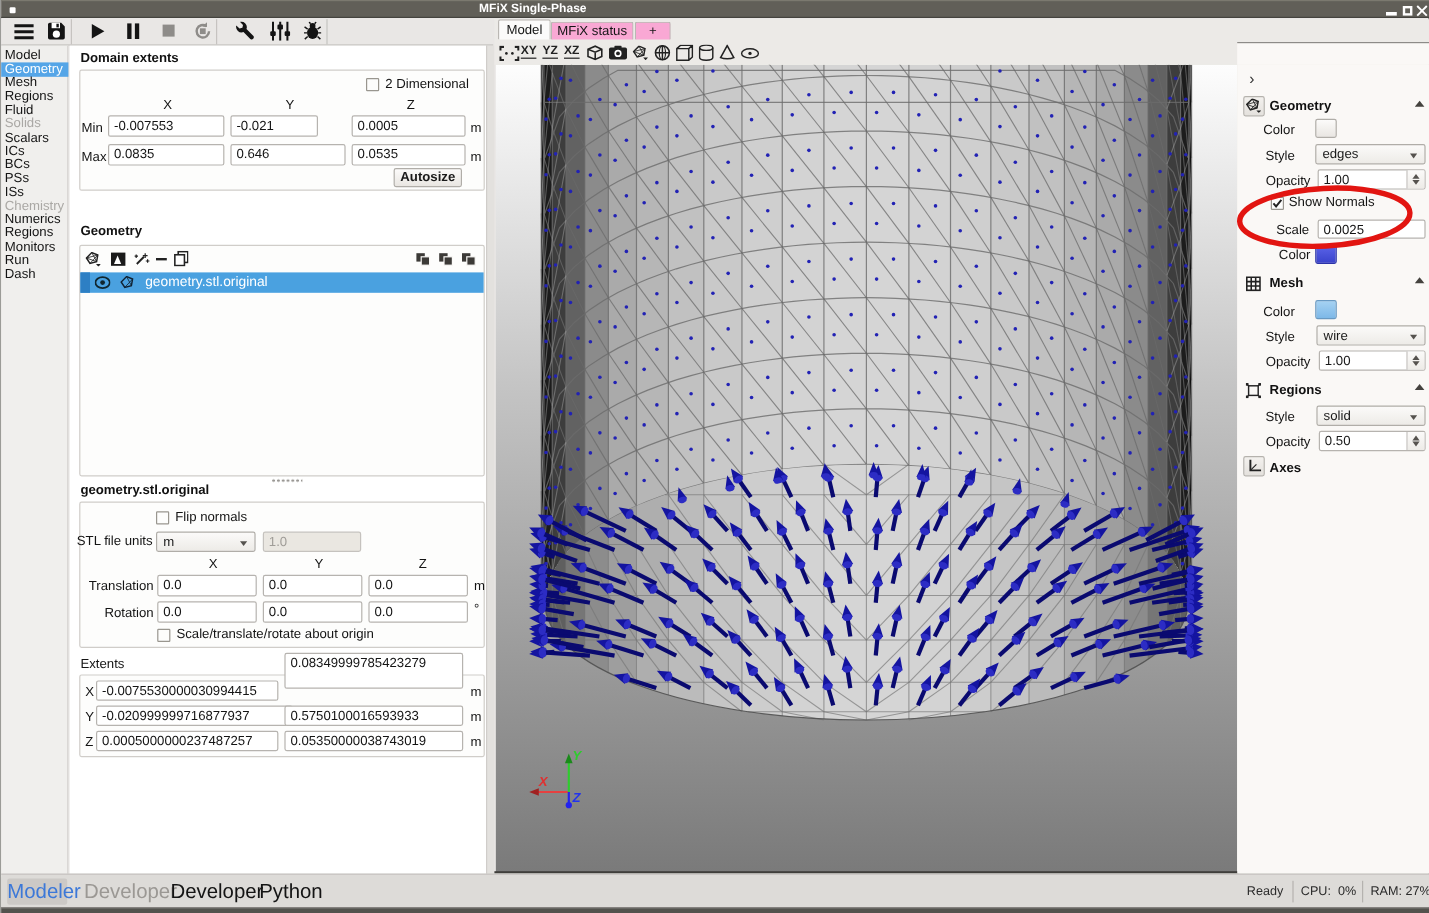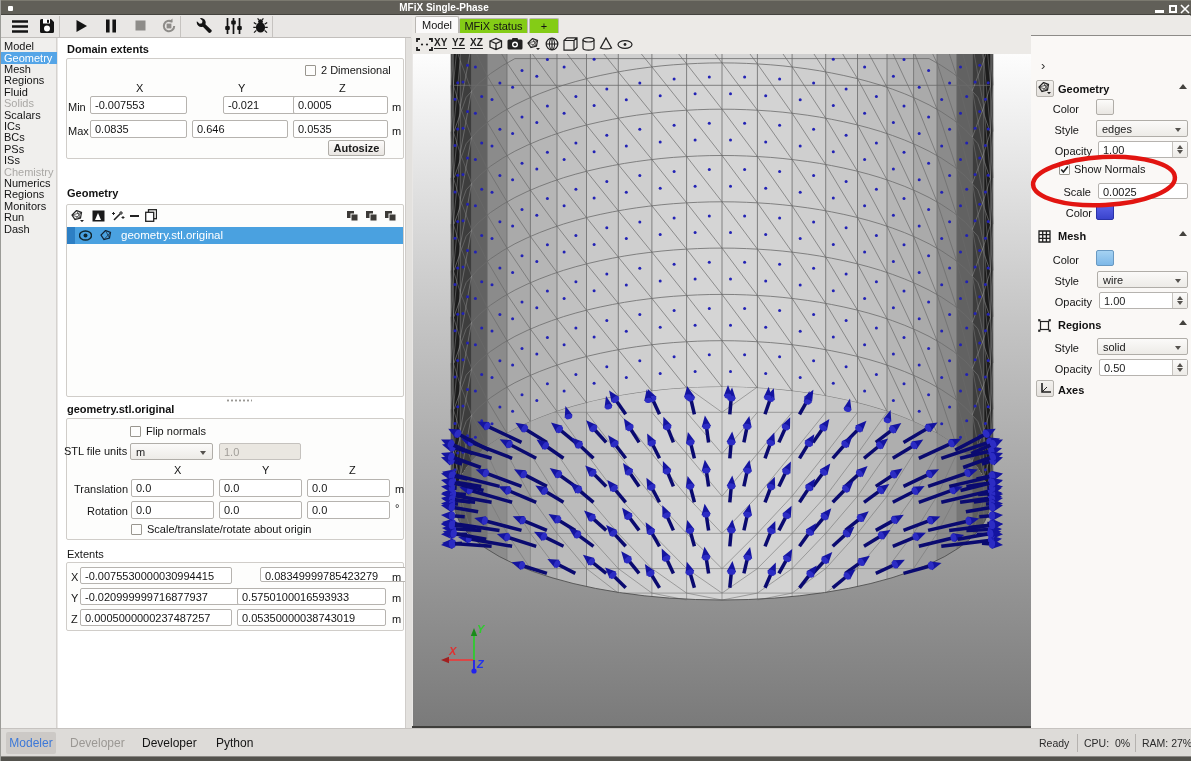--- a/index.html
+++ b/index.html
@@ -27,30 +27,30 @@
 .combo{position:absolute;background:linear-gradient(#fbfaf9,#edebe7);border:1px solid #b0ada8;border-radius:2px;padding-left:5px;font-size:11px;}
 .combo .ar{position:absolute;right:6px;top:45%;width:0;height:0;border-left:3.5px solid transparent;border-right:3.5px solid transparent;border-top:4px solid #55524e;}
 .spin{position:absolute;background:#fff;border:1px solid #b6b3af;border-radius:2px;font-size:11px;padding-left:4px;}
 .spin .sa{position:absolute;right:0;top:0;bottom:0;width:15px;border-left:1px solid #c5c2be;background:linear-gradient(#fbfaf9,#edebe7);}
 .spin .up{position:absolute;right:4.5px;top:3px;width:0;height:0;border-left:3px solid transparent;border-right:3px solid transparent;border-bottom:4px solid #55524e;}
 .spin .dn{position:absolute;right:4.5px;bottom:3px;width:0;height:0;border-left:3px solid transparent;border-right:3px solid transparent;border-top:4px solid #55524e;}
 
 #tabzone{left:411px;top:16px;width:780px;height:38px;background:#eceae7;}
 .tab{position:absolute;top:0;height:17px;line-height:17px;text-align:center;font-size:11px;color:#141414;}
 .tab.act{background:#fbfafa;border:1px solid #bab7b3;border-bottom:none;border-radius:2px 2px 0 0;}
-.tab.inact{background:#84cc16;border:1px solid #bab7b3;border-bottom:none;border-radius:2px 2px 0 0;top:2px;height:15px;line-height:15px;}
+.tab.inact{background:#f9a8d4;border:1px solid #bab7b3;border-bottom:none;border-radius:2px 2px 0 0;top:2px;height:15px;line-height:15px;}
 
 #rpanel{left:1030px;top:54px;width:161px;height:674px;background:#faf8f6;}
 #rpanel .sh{position:absolute;font-weight:bold;font-size:11px;color:#111;}
 #rpanel .rl{position:absolute;font-size:11px;color:#141414;text-align:right;white-space:nowrap;}
 #rpanel .caret{position:absolute;width:0;height:0;border-left:4px solid transparent;border-right:4px solid transparent;border-bottom:5px solid #44423e;}
 .icbtn{position:absolute;width:18px;height:17px;background:linear-gradient(#f3f1ee,#e4e1dd);border:1px solid #b5b2ad;border-radius:2px;}
 
 #statusbar{left:0;top:728px;width:1191px;height:28px;background:#dddbd8;border-top:1px solid #c6c3c0;}
-#statusbar .mtab{position:absolute;top:3px;height:22px;line-height:22px;font-size:12px;white-space:nowrap;}
+#statusbar .mtab{position:absolute;top:3px;height:22px;line-height:22px;font-size:17px;white-space:nowrap;}
 .vsep{position:absolute;top:5px;width:1px;height:18px;background:#b5b2af;}
 #bottomstrip{left:0;top:756px;width:1191px;height:5px;background:#53524d;border-top:1px solid #8a8884;}
 </style></head><body>
 <div id="win">
     <div id="titlebar" class="abs">
       <div style="position:absolute;left:7px;top:5px;width:5px;height:5px;background:#fff;border-radius:1px;"></div>
       <div class="t">MFiX Single-Phase</div>
       <div style="position:absolute;right:28px;top:9px;width:9px;height:3px;background:#fff;"></div>
       <div style="position:absolute;right:15px;top:4px;width:8px;height:8px;border:2px solid #fff;"></div>
       <svg style="position:absolute;right:2px;top:3px" width="10" height="10" viewBox="0 0 10 10">
@@ -123,21 +123,21 @@
       <div class="h" style="left:9px;top:5px;">Domain extents</div>
       <div class="gbox" style="left:8px;top:20px;width:338px;height:101px;"></div>
       <div class="cb" style="left:247px;top:27px;"></div>
       <div class="lbl" style="left:263px;top:26px;">2 Dimensional</div>
       <div class="lbl" style="left:78px;top:44px;">X</div>
       <div class="lbl" style="left:180px;top:44px;">Y</div>
       <div class="lbl" style="left:281px;top:44px;">Z</div>
       <div class="lbl" style="left:10px;top:63px;">Min</div>
       <div class="lbl" style="left:10px;top:87px;">Max</div>
       <div class="fld abs" style="left:32px;top:58px;width:97px;height:18px;">-0.007553</div>
-      <div class="fld abs" style="left:134px;top:58px;width:96px;height:18px;margin-left:31px;">-0.021</div>
+      <div class="fld abs" style="left:134px;top:58px;width:73px;height:18px;">-0.021</div>
       <div class="fld abs" style="left:235px;top:58px;width:95px;height:18px;">0.0005</div>
       <div class="lbl" style="left:334px;top:63px;">m</div>
       <div class="fld abs" style="left:32px;top:82px;width:97px;height:18px;">0.0835</div>
       <div class="fld abs" style="left:134px;top:82px;width:96px;height:18px;">0.646</div>
       <div class="fld abs" style="left:235px;top:82px;width:95px;height:18px;">0.0535</div>
       <div class="lbl" style="left:334px;top:87px;">m</div>
       <div class="btn" style="left:270px;top:102px;width:57px;height:16px;line-height:15px;font-size:11px;">Autosize</div>
       <div class="h" style="left:9px;top:149px;">Geometry</div>
       <div class="gbox" style="left:8px;top:166px;width:338px;height:193px;"></div>
       <div class="abs" style="left:13px;top:172px;"><svg width="13" height="12" viewBox="0 0 13 12">
@@ -201,21 +201,21 @@
       <div class="fld abs" style="left:73px;top:463px;width:83px;height:18px;">0.0</div>
       <div class="fld abs" style="left:161px;top:463px;width:83px;height:18px;">0.0</div>
       <div class="fld abs" style="left:249px;top:463px;width:83px;height:18px;">0.0</div>
       <div class="lbl" style="left:337px;top:464px;">°</div>
       <div class="cb" style="left:73px;top:486px;"></div>
       <div class="lbl" style="left:89px;top:485px;">Scale/translate/rotate about origin</div>
       <div class="lbl" style="left:9px;top:510px;">Extents</div>
       <div class="gbox" style="left:8px;top:524px;width:338px;height:69px;"></div>
       <div class="lbl" style="left:13px;top:533px;">X</div>
       <div class="fld abs" style="left:22px;top:529px;width:152px;height:17px;">-0.0075530000030994415</div>
-      <div class="fld abs" style="left:179px;top:529px;width:149px;height:15px;margin-left:23px;">0.08349999785423279</div>
+      <div class="fld abs" style="left:179px;top:506px;width:149px;height:30px;">0.08349999785423279</div>
       <div class="lbl" style="left:334px;top:533px;">m</div>
       <div class="lbl" style="left:13px;top:554px;">Y</div>
       <div class="fld abs" style="left:22px;top:550px;width:164px;height:17px;">-0.020999999716877937</div>
       <div class="fld abs" style="left:179px;top:550px;width:149px;height:17px;">0.5750100016593933</div>
       <div class="lbl" style="left:334px;top:554px;">m</div>
       <div class="lbl" style="left:13px;top:575px;">Z</div>
       <div class="fld abs" style="left:22px;top:571px;width:152px;height:17px;">0.0005000000237487257</div>
       <div class="fld abs" style="left:179px;top:571px;width:149px;height:17px;">0.05350000038743019</div>
       <div class="lbl" style="left:334px;top:575px;">m</div>
     </div>

